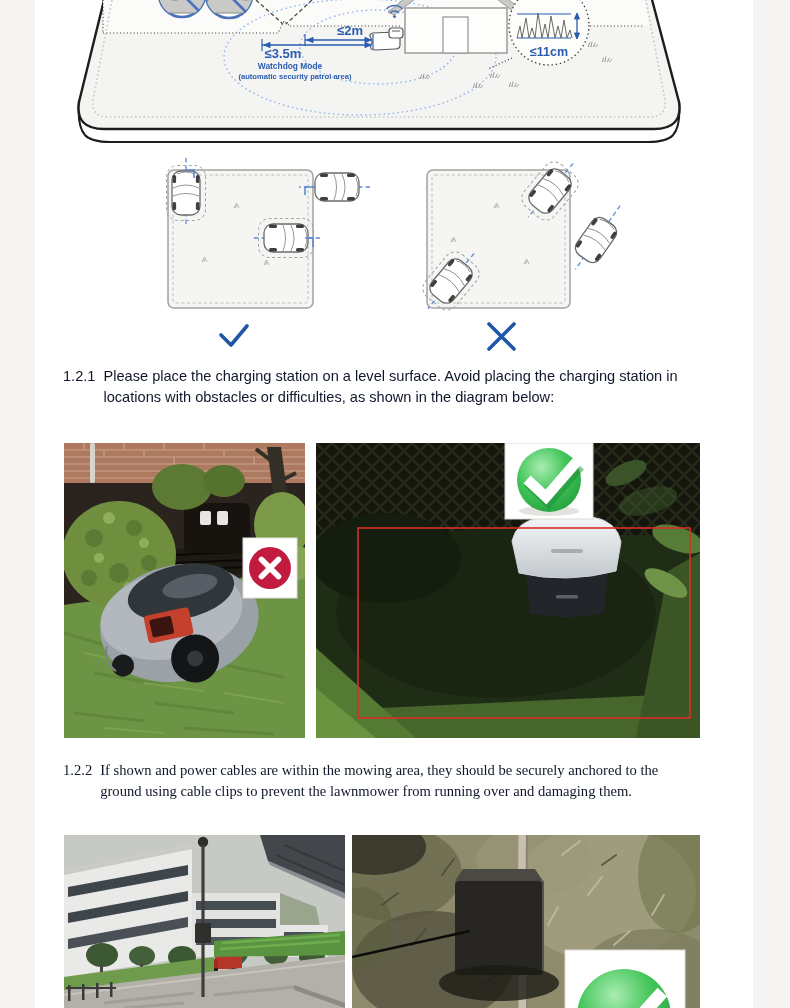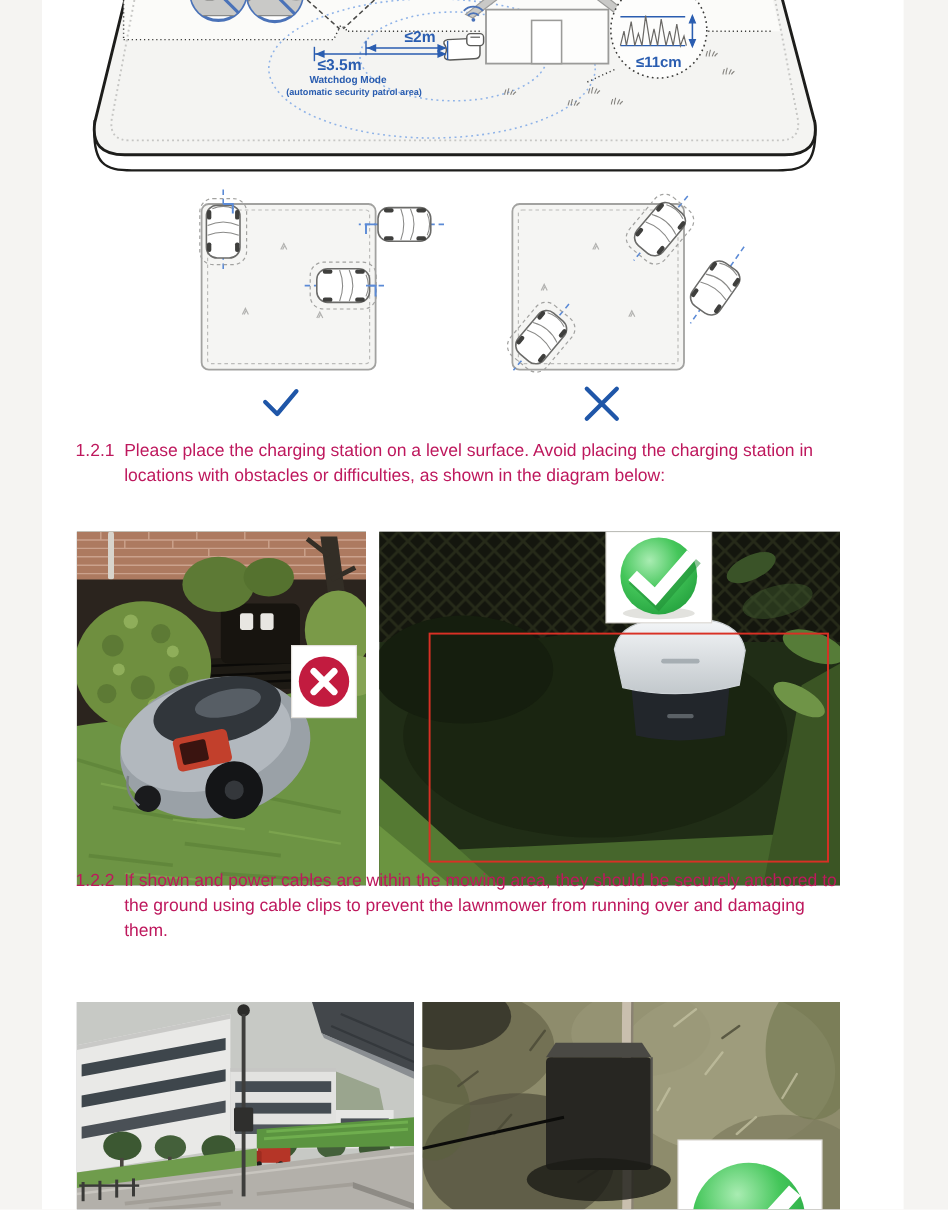--- a/index.html
+++ b/index.html
@@ -6,21 +6,21 @@
   body{
     width:790px;height:1008px;position:relative;overflow:hidden;
     background:#f5f4f2;
     font-family:"Liberation Sans","DejaVu Sans",sans-serif;
   }
   .paper{position:absolute;left:35px;top:0;width:718px;height:1008px;background:#ffffff;}
   .abs{position:absolute;}
   svg{display:block;}
   .section{
     position:absolute;left:63px;width:648px;display:flex;gap:8px;
-    font-size:14.6px;line-height:20.9px;color:#be185d;
+    font-size:14.6px;line-height:20.9px;color:#0f172a;
   }
   .section .num{flex:0 0 auto;}
   .section .txt{width:600px;}
   .photo{position:absolute;overflow:hidden;background:#888;}
 </style>
 </head>
 <body>
 
 <div class="paper"></div>
 
@@ -331,21 +331,21 @@
     <g>
       <rect x="189" y="0" width="88" height="76" fill="#ffffff" stroke="#dcd9d4" stroke-width="1"></rect>
       <ellipse cx="233" cy="68" rx="30" ry="5" fill="#e2e2de"></ellipse>
       <circle cx="233" cy="37" r="32" fill="url(#greenGradB)"></circle>
       <path d="M215,41 L231,56 L258,25" fill="none" stroke="#1d8c34" stroke-width="12" stroke-linecap="square" opacity="0.5" transform="translate(1.5,2)"></path>
       <path d="M215,40 L230,54 L257,23" fill="none" stroke="#ffffff" stroke-width="10.5" stroke-linecap="square"></path>
     </g>
   </svg>
 </div>
 
-<div class="section" style="top:724px;">
+<div class="section" style="top:760px;font-family:Liberation Serif, serif;">
   <span class="num">1.2.2</span>
   <span class="txt">If shown and power cables are within the mowing area, they should be securely anchored to the ground using cable clips to prevent the lawnmower from running over and damaging them.</span>
 </div>
 
 <div class="photo" style="left:64px;top:835px;width:281px;height:173px;">
   <svg width="281" height="173" viewBox="0 0 281 173">
     <rect width="281" height="173" fill="#c7c9c5"></rect>
 
     <g>
       <polygon points="0,36 128,10 128,122 0,142" fill="#e9e9e7"></polygon>

